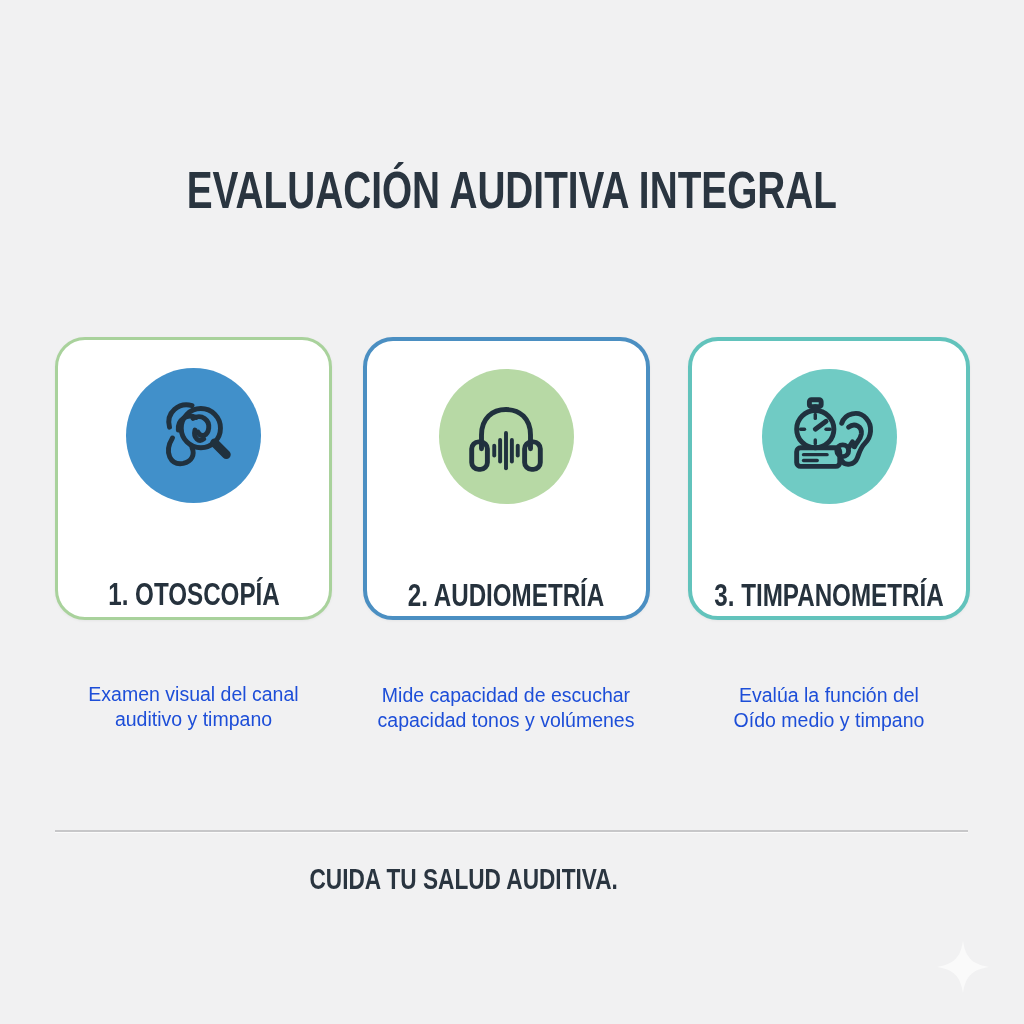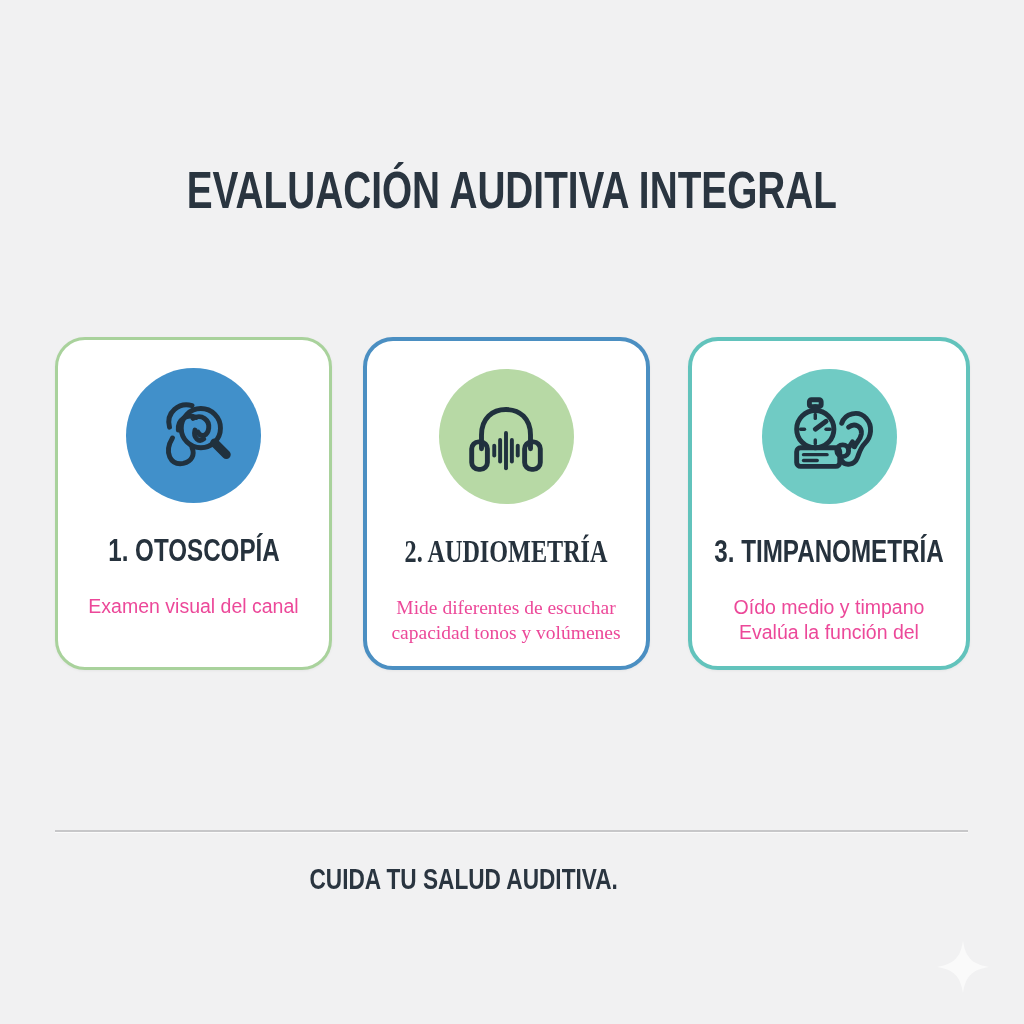--- a/index.html
+++ b/index.html
@@ -25,23 +25,24 @@
 
   .cards-row {
     position:absolute; top:337px; left:55px; width:915px; height:375px;
     display:flex; justify-content:space-between;
   }
   .card {
     background:#ffffff;
     border:4px solid #cccccc;
     border-radius:30px;
     box-sizing:border-box;
-    height:333px;
+    height:283px;
     display:flex; flex-direction:column; align-items:center;
     box-shadow:0 1px 3px rgba(0,0,0,0.05);
+    gap:44px;
   }
   .card-1 { width:277px; border-width:3px; }
   .card-2 { width:287px; }
   .card-3 { width:282px;margin-left:8px; }
 
   .icon-circle {
     width:135px; height:135px; border-radius:50%;
     margin-top:28px; flex:none;
     display:flex; align-items:center; justify-content:center;
   }
@@ -52,21 +53,21 @@
     display:inline-block;
     transform:scaleX(0.78);
     transform-origin:center;
     font-size:31px; font-weight:bold;
     color:#26323d; white-space:nowrap;
   }
 
   .card-desc {
     margin-top:25px;
     font-size:19.5px; line-height:25px;
-    color:#ec4899; text-align:center;
+    color:#1d4ed8; text-align:center;
     font-weight:normal;
   }
 
   .divider {
     position:absolute; top:830px; left:55px; width:913px; height:2px;
     background:#c7c7c9;
     box-shadow:0 1px 0 rgba(255,255,255,0.7);
   }
 
   .footer-tagline {
@@ -104,41 +105,42 @@
         <path d="M49,32 C58,27 66,34 65,42 C64,50 57,52 54,46"></path>
         <path d="M51,44 C49,52 55,57 60,53"></path>
         <line x1="71" y1="57" x2="83" y2="69" stroke-width="9"></line>
       </svg>
     </div>
     <div class="card-title">
       <span class="condensed">1. OTOSCOPÍA</span>
     </div>
     <div class="card-desc">
       <div>Examen visual del canal</div>
+      <div>auditivo y timpano</div>
     </div>
   </div>
 
-  <div class="card card-2" style="border-color: rgb(75, 143, 194); font-family: Liberation Serif, serif;">
+  <div class="card card-2" style="border-color: rgb(75, 143, 194);">
     <div class="icon-circle" style="background-color: rgb(183, 217, 165);">
       <svg class="icon" viewBox="0 0 100 100" fill="none" stroke="#20313e" stroke-width="5" stroke-linecap="round" stroke-linejoin="round">
         <path d="M25,62 L25,48 C25,31 36,22 50,22 C64,22 75,31 75,48 L75,62"></path>
         <rect x="15" y="55" width="16" height="28" rx="7"></rect>
         <rect x="69" y="55" width="16" height="28" rx="7"></rect>
         <line x1="38" y1="59" x2="38" y2="69" stroke-width="4"></line>
         <line x1="44" y1="53" x2="44" y2="75" stroke-width="4"></line>
         <line x1="50" y1="46" x2="50" y2="82" stroke-width="4"></line>
         <line x1="56" y1="53" x2="56" y2="75" stroke-width="4"></line>
         <line x1="62" y1="59" x2="62" y2="69" stroke-width="4"></line>
       </svg>
     </div>
     <div class="card-title">
       <span class="condensed">2. AUDIOMETRÍA</span>
     </div>
     <div class="card-desc">
-      <div>Mide diferentes de escuchar</div>
+      <div>Mide capacidad de escuchar</div>
       <div>capacidad tonos y volúmenes</div>
     </div>
   </div>
 
   <div class="card card-3" style="border-color: rgb(98, 195, 188);">
     <div class="icon-circle" style="background-color: rgb(112, 203, 196);">
       <svg class="icon" viewBox="0 0 100 100" fill="none" stroke="#20313e" stroke-width="5" stroke-linecap="round" stroke-linejoin="round">
         <rect x="30" y="12" width="12" height="7" rx="2"></rect>
         <line x1="36" y1="19" x2="36" y2="23"></line>
         <circle cx="36" cy="42" r="19"></circle>
@@ -153,22 +155,22 @@
         <path d="M63,36 C66,26 80,22 88,31 C95,39 93,50 87,56 C82,61 81,66 79,71 C76,79 66,80 63,74"></path>
         <path d="M70,40 C76,35 84,39 83,47 C82,53 78,55 76,60"></path>
         <circle cx="64" cy="64" r="6"></circle>
         <path d="M70,61 L74,55"></path>
       </svg>
     </div>
     <div class="card-title">
       <span class="condensed">3. TIMPANOMETRÍA</span>
     </div>
     <div class="card-desc">
+      <div>Evalúa la función del</div>
       <div>Oído medio y timpano</div>
-      <div>Evalúa la función del</div>
     </div>
   </div>
 
 </div>
 
 <div class="divider"></div>
 
 <div class="footer-tagline">
   <span class="condensed">CUIDA TU SALUD AUDITIVA.</span>
 </div>

